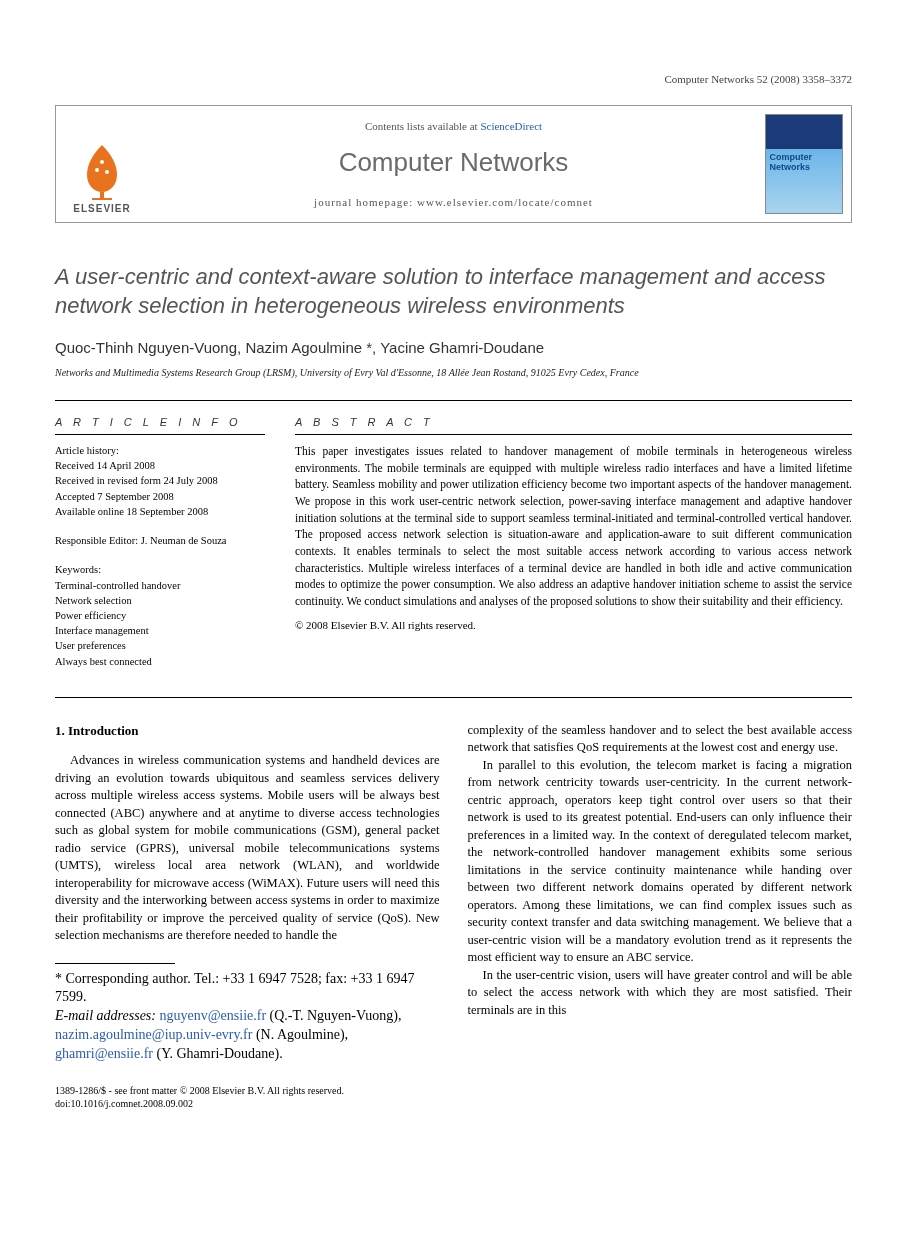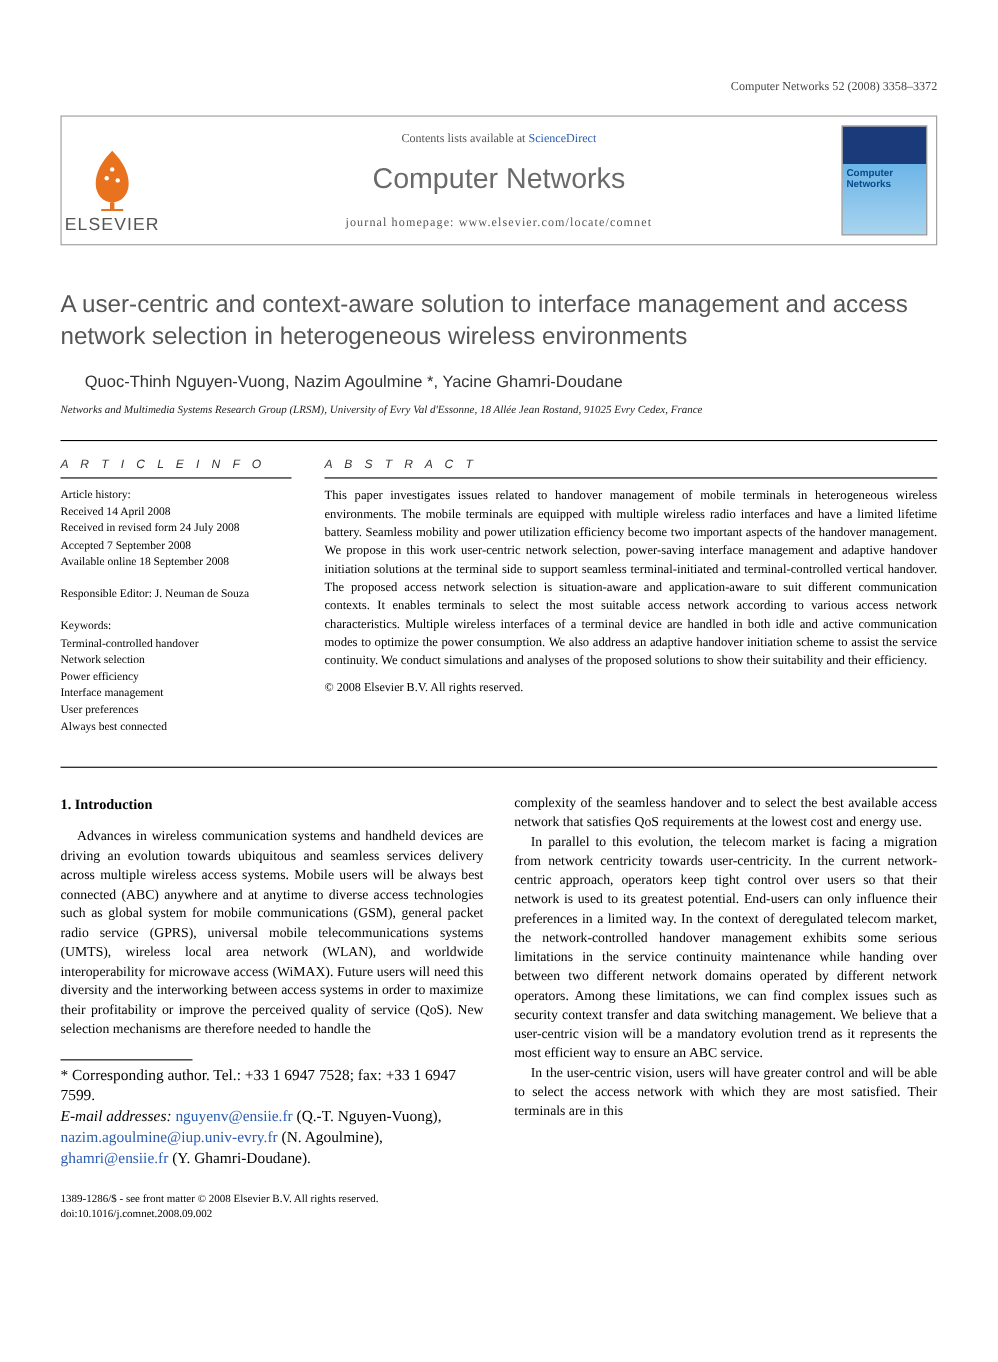--- a/index.html
+++ b/index.html
@@ -40,25 +40,26 @@
     flex-direction: column;
     align-items: center;
     justify-content: flex-end;
   }
   .elsevier-tree {
     width: 60px;
     height: 60px;
     color: #e9721e;
   }
   .elsevier-text {
-    font-size: 16px;
+    font-size: 10px;
     letter-spacing: 1px;
     color: #555;
     margin-top: 2px;
     font-family: Arial, sans-serif;
+    font-weight: bold;
   }
   .banner-mid {
     flex: 1;
     display: flex;
     flex-direction: column;
     align-items: center;
     justify-content: center;
     padding: 10px 0;
   }
   .banner-contents {
@@ -104,27 +105,27 @@
     font-weight: bold;
     line-height: 1.1;
   }
   .article-title {
     font-size: 22px;
     color: #555;
     font-weight: normal;
     margin-bottom: 16px;
     line-height: 1.3;
     font-family: Arial, sans-serif;
+    font-style: italic;
   }
   .authors {
     font-size: 15px;
     color: #333;
     margin-bottom: 8px;
     font-family: Arial, sans-serif;
-    margin-left: 22px;
   }
   .affiliation {
     font-size: 10px;
     font-style: italic;
     color: #222;
     margin-bottom: 20px;
   }
   hr.thin { border: none; border-top: 1px solid #000; margin: 4px 0 14px 0; }
   .info-abstract {
     display: flex;

